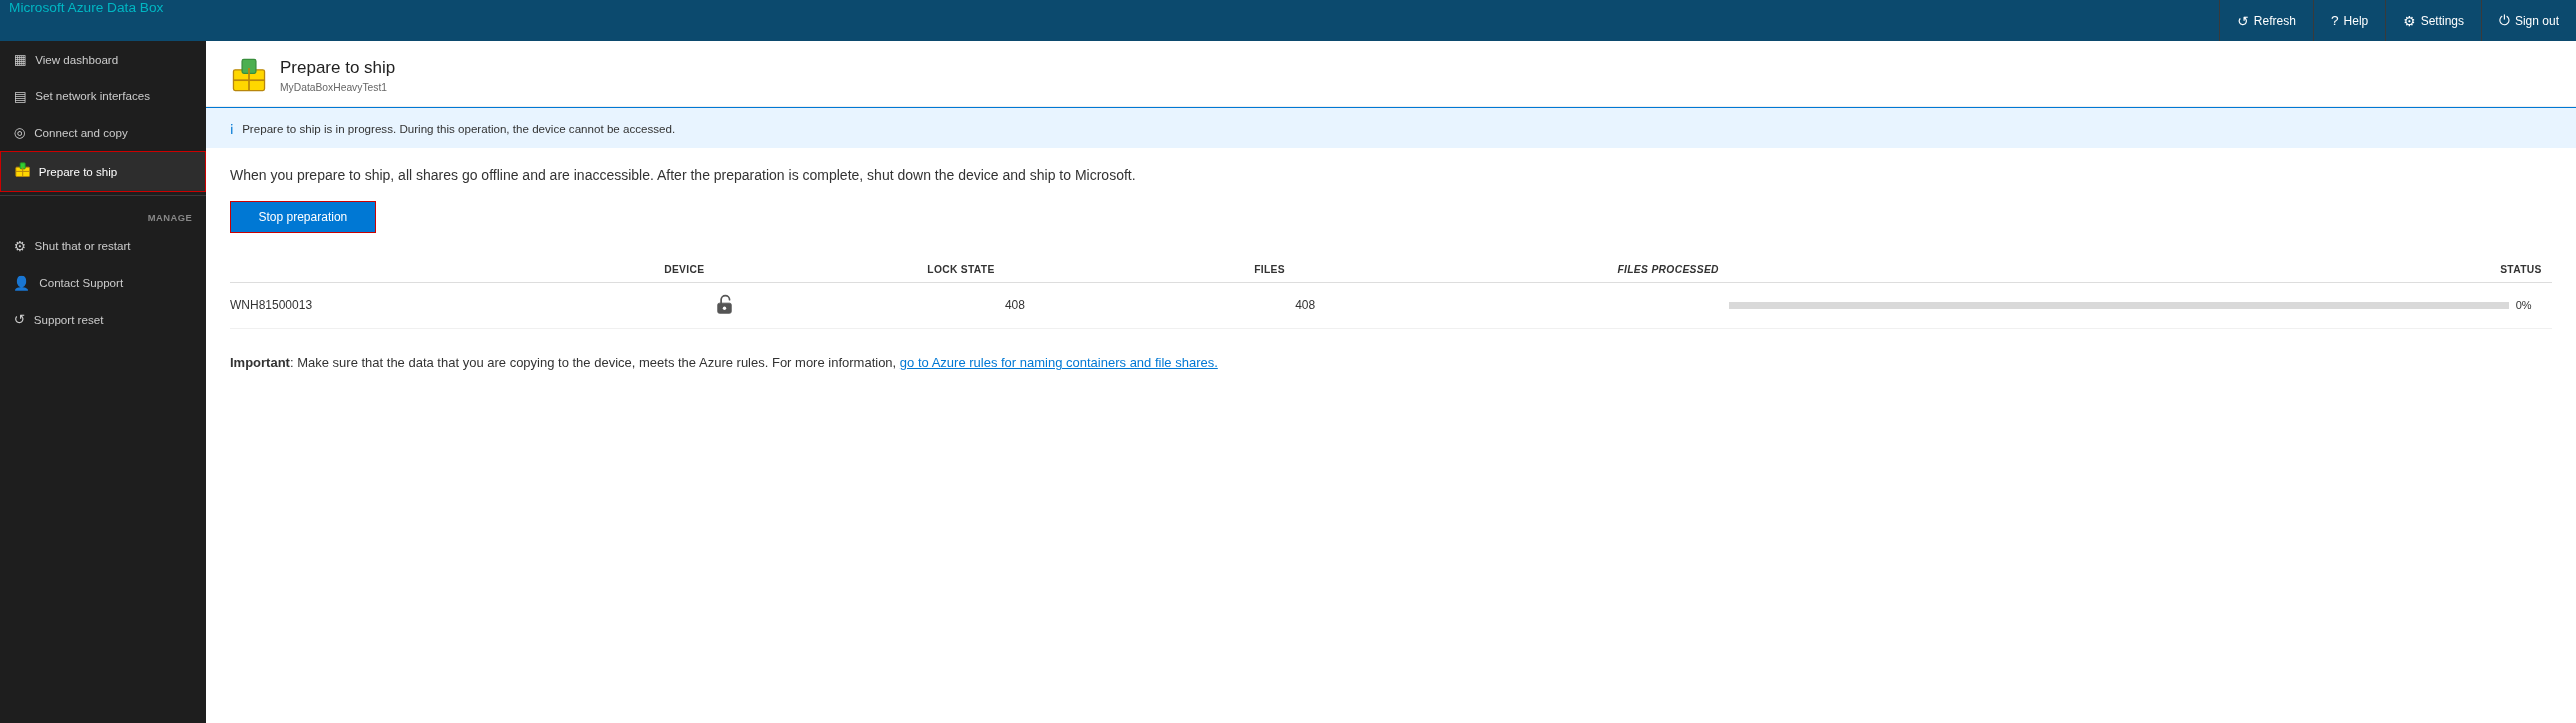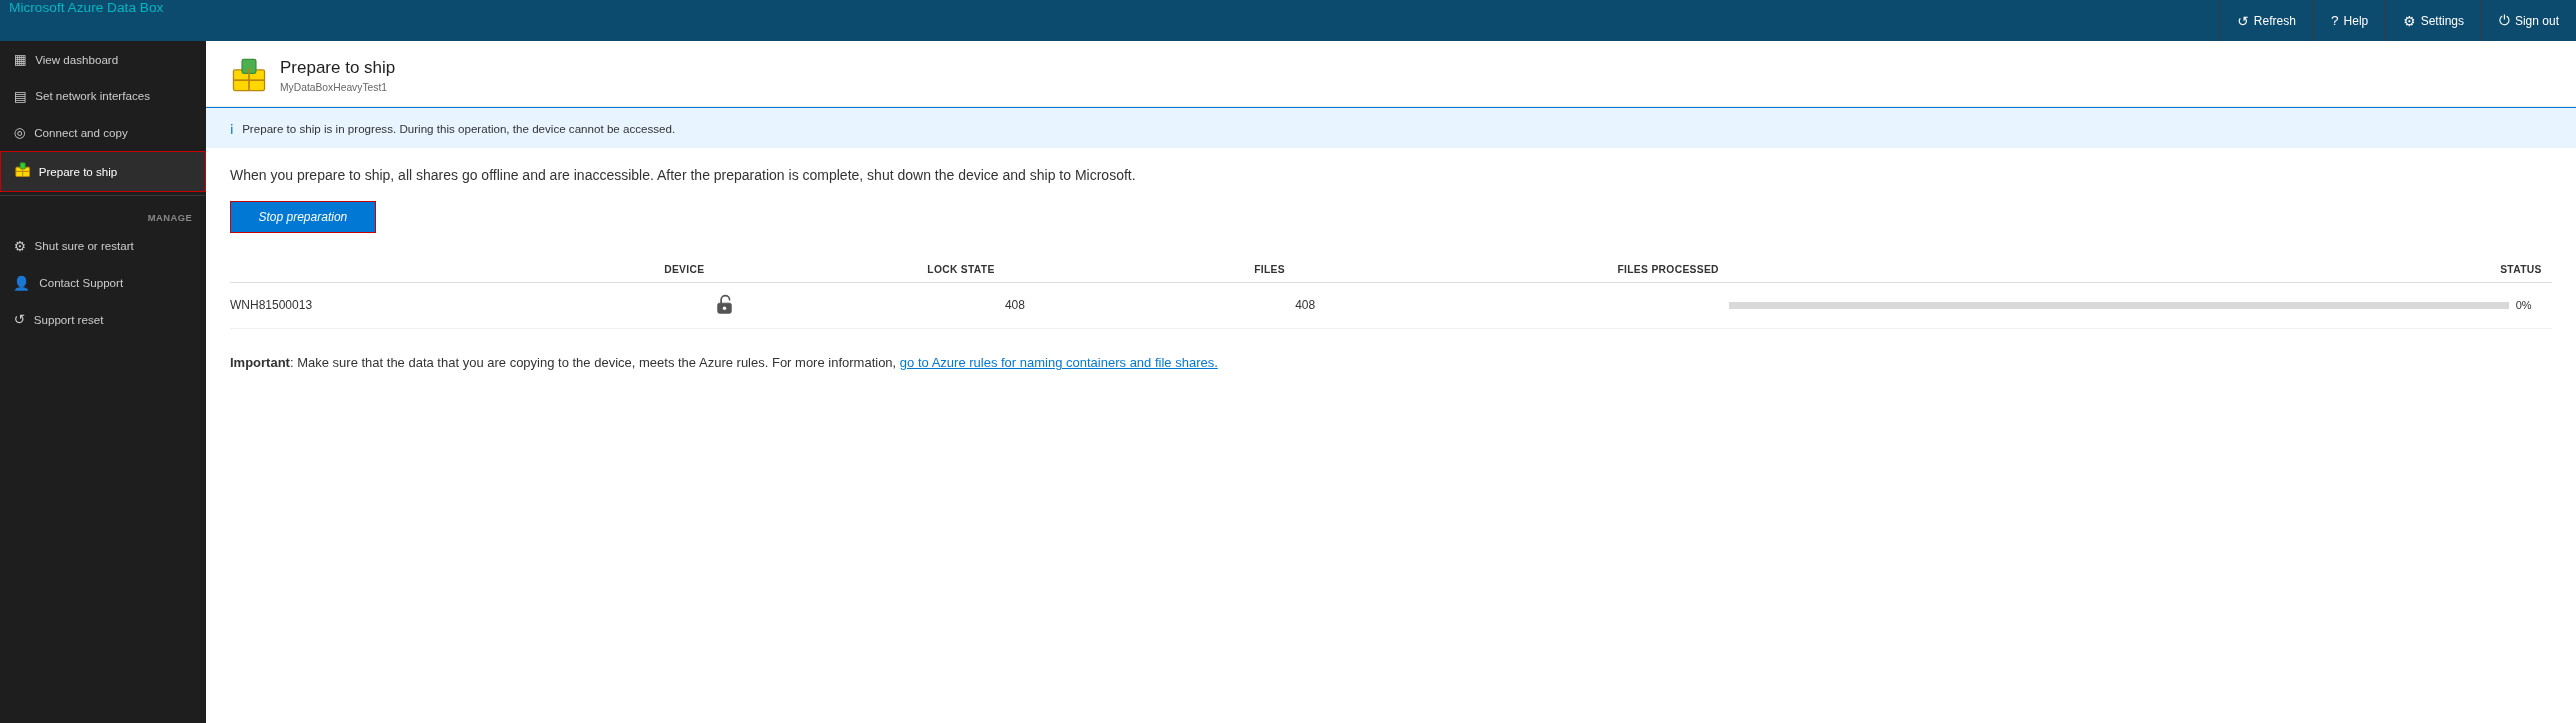--- a/index.html
+++ b/index.html
@@ -147,21 +147,20 @@
     }
     .stop-btn {
       background: #0078d4;
       color: #fff;
       border: 1.7px solid #c00;
       padding: 7.7px 27.5px;
       font-size: 12px;
       cursor: pointer;
       font-family: inherit;
       outline: none;
-      font-style: italic;
     }
 
     
     .data-table {
       width: 100%;
       border-collapse: collapse;
       margin-bottom: 24px;
     }
     .data-table th {
       text-align: right;
@@ -177,21 +176,21 @@
       padding: 10.3px 10.3px 10.3px 0;
       font-size: 12px;
       color: #333;
       border-bottom: 0.9px solid #f0f0f0;
       vertical-align: middle;
       margin-top: 36px;
     }
     .col-device { width: 172px; }
     .col-lock { width: 103px; }
     .col-files { width: 103px; }
-    .col-processed { width: 154px; }
+    .col-processed { width: 154px; font-style: italic; }
     .col-status { width: 292px; }
 
     
     .lock-icon-svg {
       width: 19px;
       height: 22px;
     }
 
     
     .progress-bar-wrapper {
@@ -277,21 +276,21 @@
         </svg>
       </span>
       <span>Prepare to ship</span>
     </div>
 
     <hr class="sidebar-divider">
     <div class="sidebar-section-label">MANAGE</div>
 
     <div class="sidebar-nav-item">
       <span class="nav-icon">⚙</span>
-      <span>Shut sure or restart</span>
+      <span>Shut that or restart</span>
     </div>
     <div class="sidebar-nav-item">
       <span class="nav-icon">👤</span>
       <span>Contact Support</span>
     </div>
     <div class="sidebar-nav-item">
       <span class="nav-icon">↺</span>
       <span>Support reset</span>
     </div>
   </nav>

